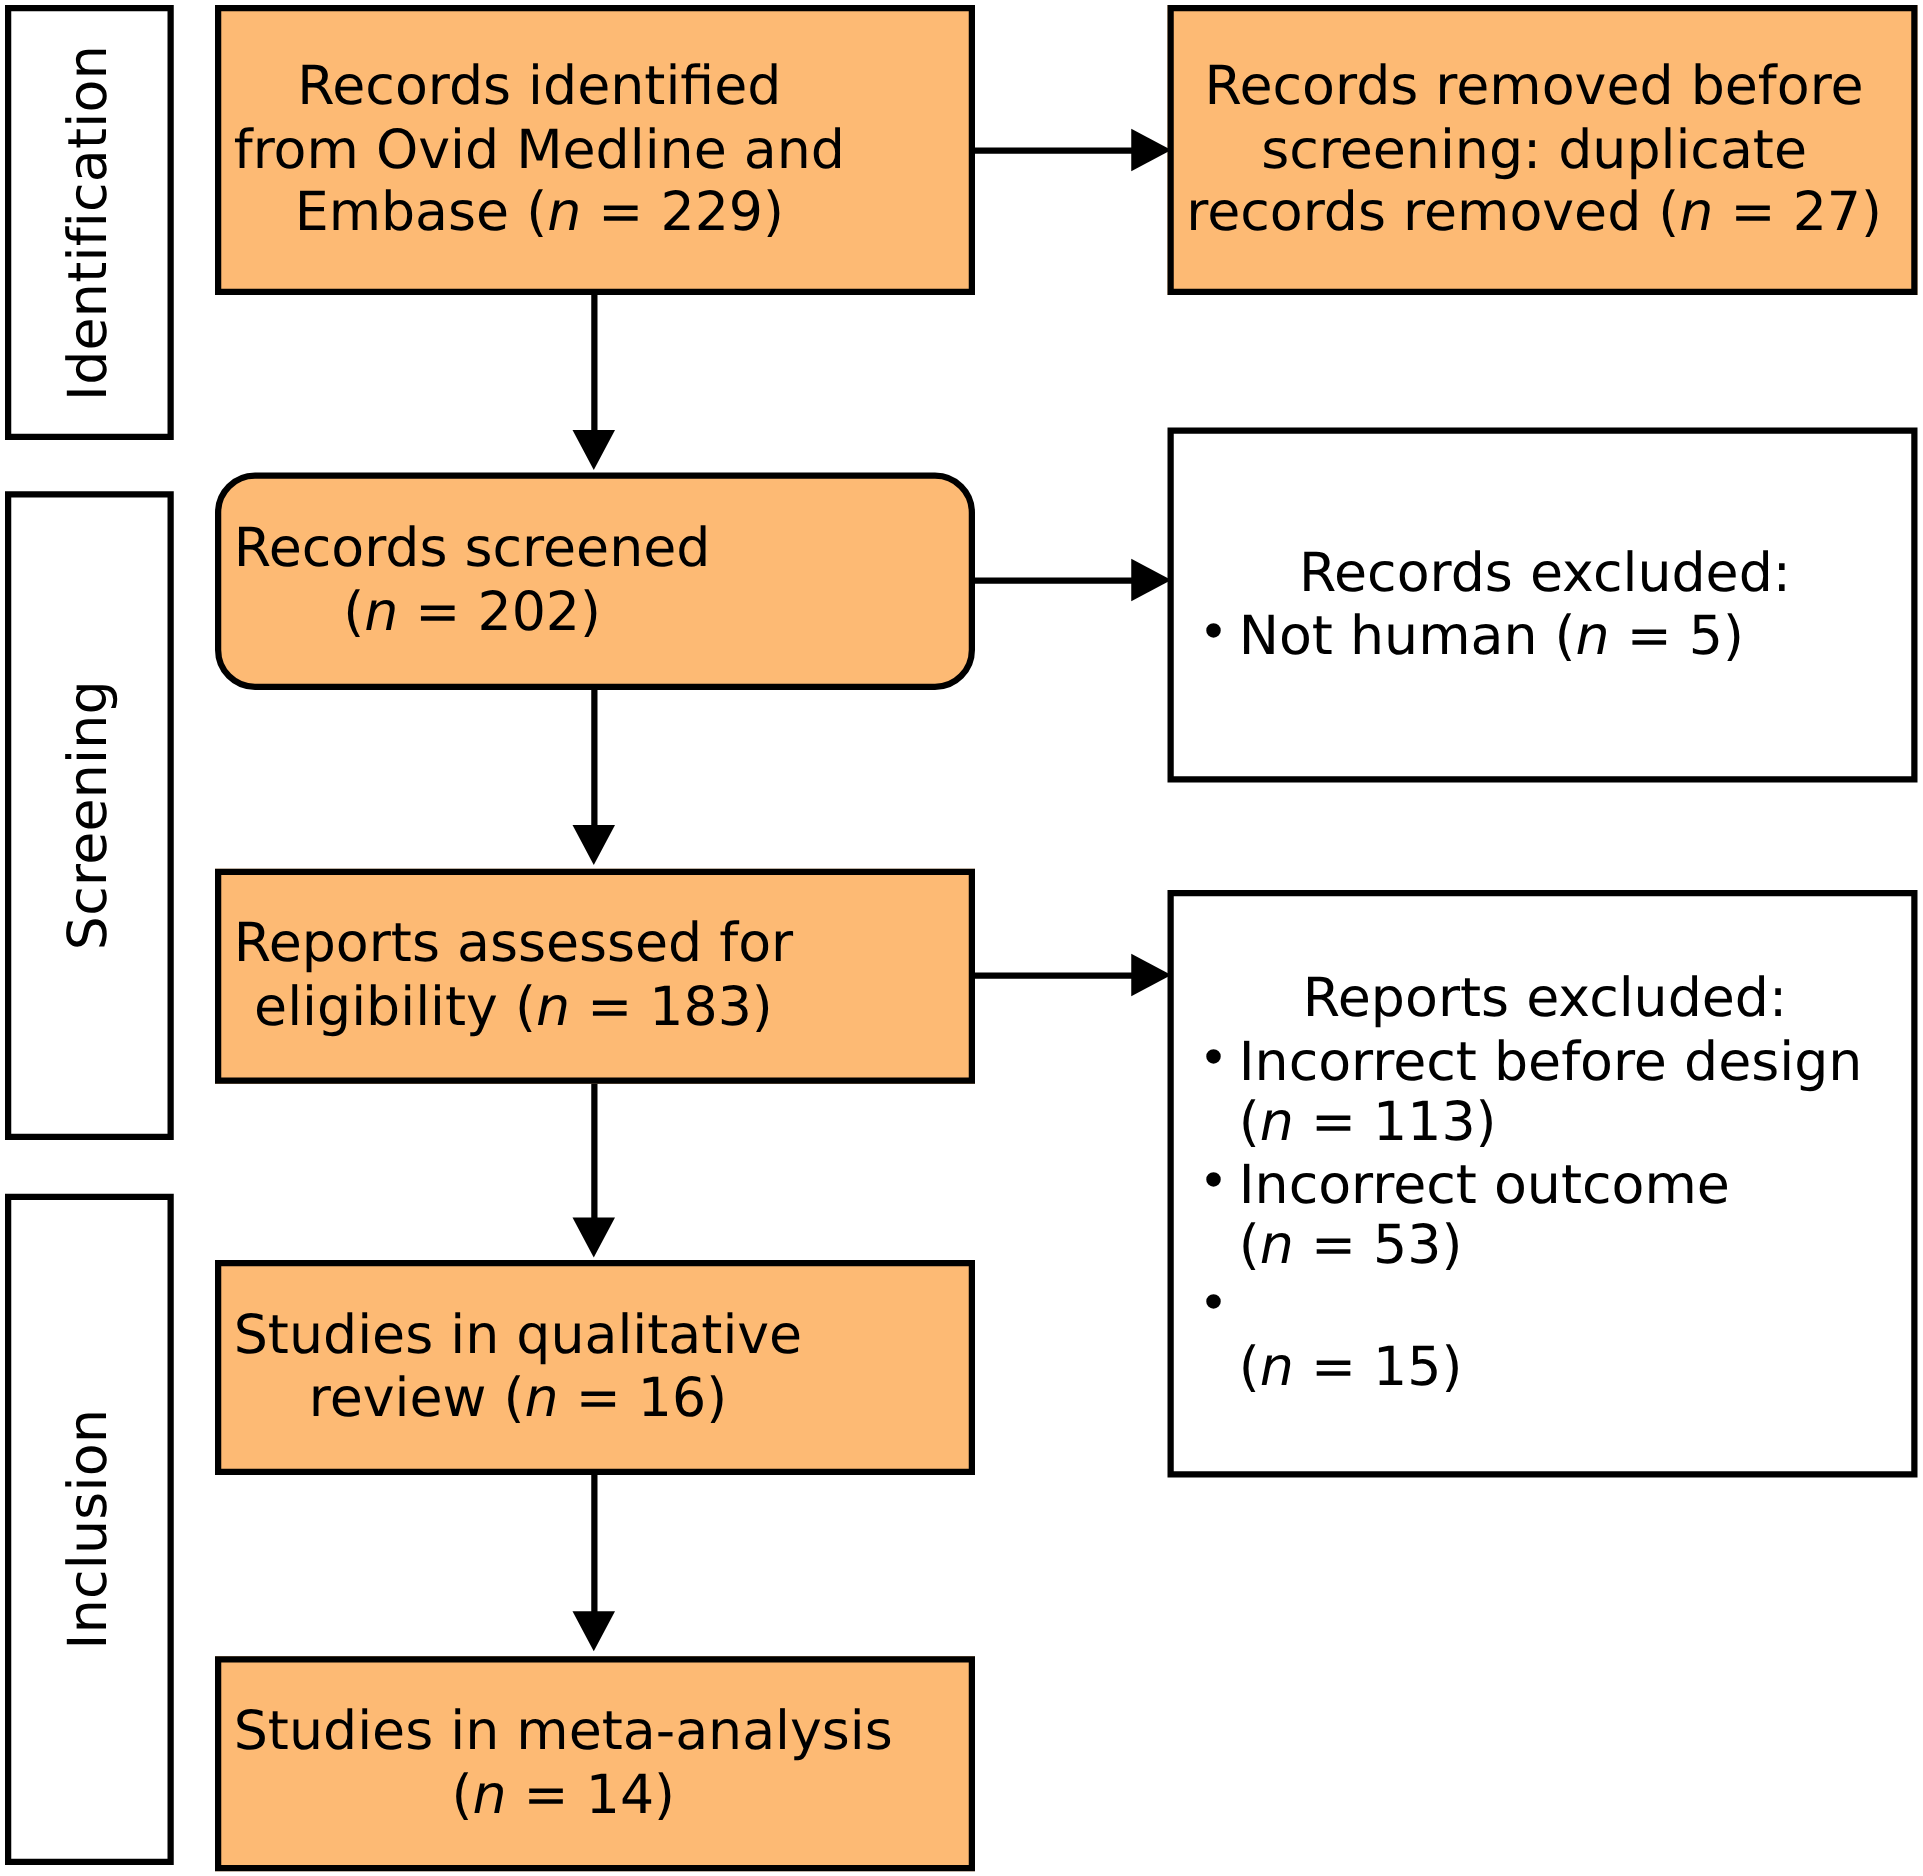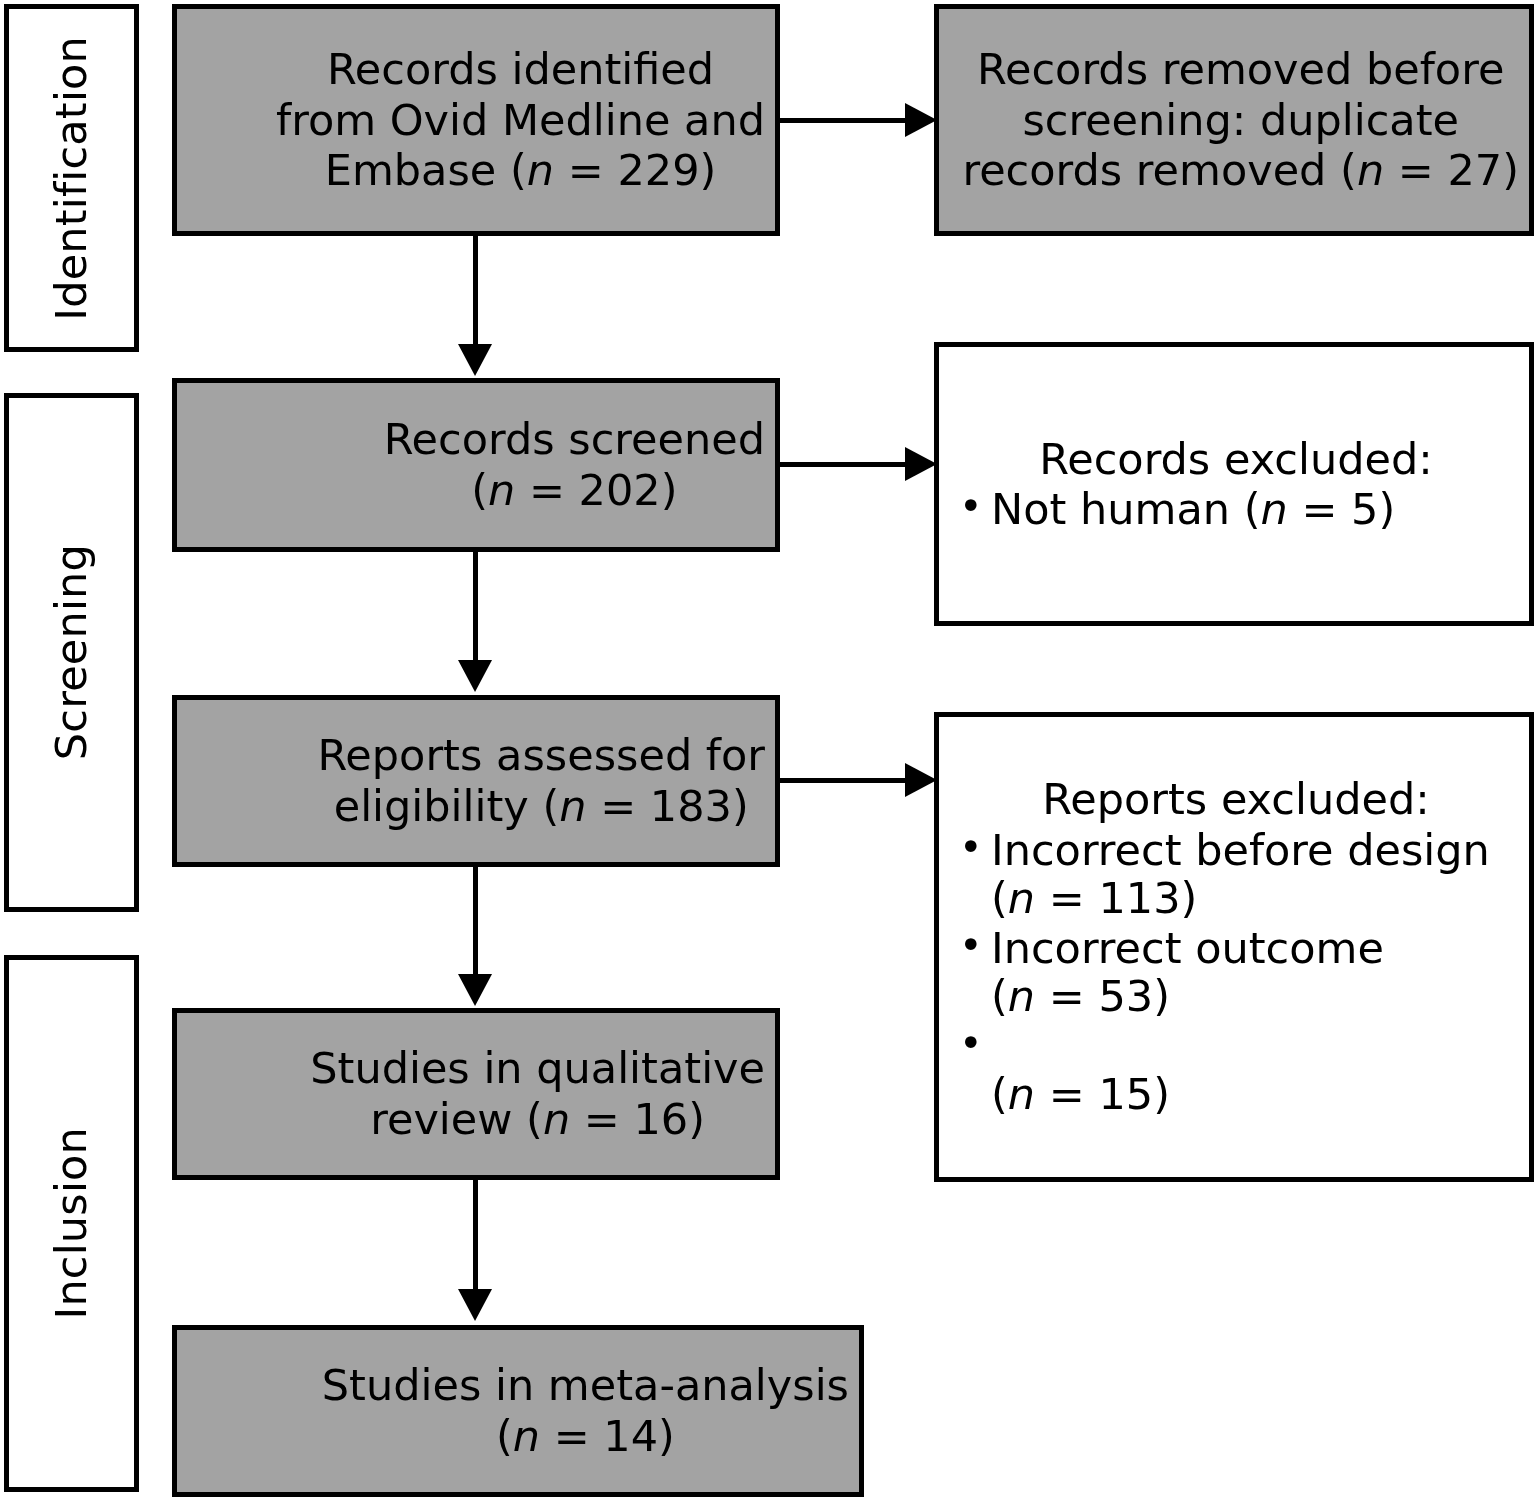--- a/index.html
+++ b/index.html
@@ -34,24 +34,24 @@
     line-height: 1;
     letter-spacing: 0.2px;
     white-space: nowrap;
   }
 
   
   .flow-box {
     position: absolute;
     box-sizing: border-box;
     border: 5px solid #000000;
-    background: #a3a3a3;
+    background: #fdba74;
     display: flex;
     align-items: center;
-    justify-content: flex-end;
+    justify-content: flex-start;
   }
   .flow-text {
     font-size: 43px;
     line-height: 1.18;
     text-align: center;
     padding: 0 10px;
   }
   .flow-text .it { font-style: italic; }
 
   
@@ -140,42 +140,42 @@
   </div>
 
   <div class="flow-box" style="left:172px; top:4px; width:608px; height:232px;">
     <div class="flow-text">
       <span>Records identified</span><br>
       <span>from Ovid Medline and</span><br>
       <span>Embase (</span><span class="it">n</span><span> = 229)</span>
     </div>
   </div>
 
-  <div class="flow-box" style="left:172px; top:378px; width:608px; height:174px;">
+  <div class="flow-box" style="left:172px; top:378px; width:608px; height:174px;border-radius:32px;">
     <div class="flow-text">
       <span>Records screened</span><br>
       <span>(</span><span class="it">n</span><span> = 202)</span>
     </div>
   </div>
 
   <div class="flow-box" style="left:172px; top:695px; width:608px; height:172px;">
     <div class="flow-text">
       <span>Reports assessed for</span><br>
       <span>eligibility (</span><span class="it">n</span><span> = 183)</span>
     </div>
   </div>
 
   <div class="flow-box" style="left:172px; top:1008px; width:608px; height:172px;">
     <div class="flow-text">
       <span>Studies in qualitative</span><br>
       <span>review (</span><span class="it">n</span><span> = 16)</span>
     </div>
   </div>
 
-  <div class="flow-box" style="left:172px; top:1325px; width:692px; height:172px;">
+  <div class="flow-box" style="left:172px; top:1325px; width:608px; height:172px;">
     <div class="flow-text">
       <span>Studies in meta-analysis</span><br>
       <span>(</span><span class="it">n</span><span> = 14)</span>
     </div>
   </div>
 
   <div class="flow-box" style="left:934px; top:4px; width:600px; height:232px;">
     <div class="flow-text">
       <span>Records removed before</span><br>
       <span>screening: duplicate</span><br>

